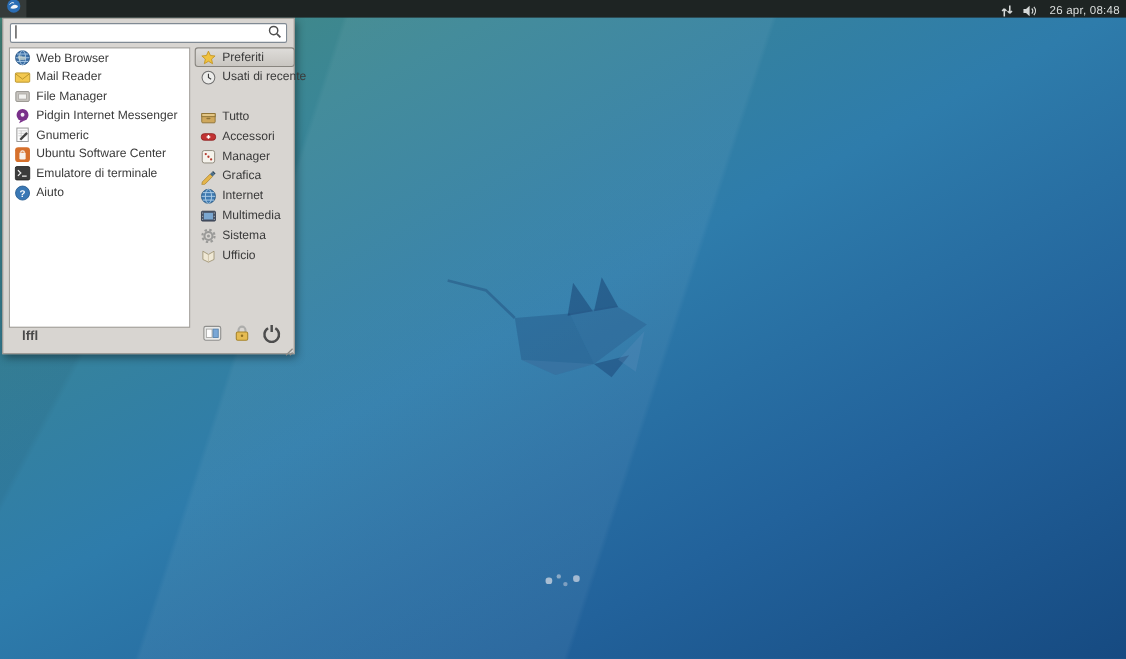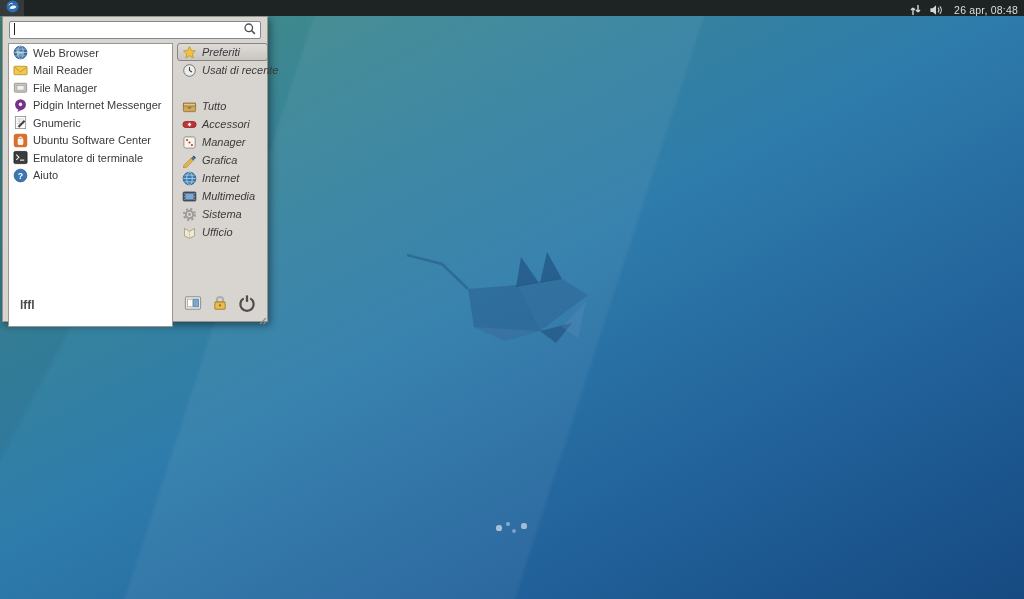--- a/index.html
+++ b/index.html
@@ -48,31 +48,31 @@
   .search-input {
     width:100%; height:100%;
     border:1px solid #808a94; border-radius:2px;
     background:#ffffff; font-size:11px; padding:0 20px 0 6px;
     outline:none; font-family:inherit; color:#333;
   }
   .caret { position:absolute; left:5px; top:3px; width:1px; height:12px; background:#222; }
   .search-icon { position:absolute; right:4px; top:2px; width:14px; height:14px; }
 
   .app-listbox {
-    position:absolute; left:5px; top:26px; width:165px; height:284px;
+    position:absolute; left:5px; top:26px; width:165px; height:255px;
     background:#ffffff; border:1px solid #9a9792; overflow:hidden;
   }
   .app-item {
     height:17.5px; display:flex; align-items:center; gap:5px; padding:0 4px 0 3px;
     font-size:11px; color:#3a3a3a; white-space:nowrap;
   }
   .app-item .ico, .cat-item .ico { width:16px; height:16px; flex:0 0 16px; display:flex; align-items:center; justify-content:center; }
   .app-item .ico svg, .cat-item .ico svg { width:15px; height:15px; }
 
-  .cat-list { position:absolute; left:174px; top:26px; width:91px;font-style:italic; }
+  .cat-list { position:absolute; left:174px; top:26px; width:91px; }
   .cat-item {
     height:18px; display:flex; align-items:center; gap:5px; padding:0 3px;
     font-size:11px; color:#3a3a3a; white-space:nowrap;
     border:1px solid transparent; border-radius:3px;
   }
   .cat-item.selected {
     background:linear-gradient(#dedcd9,#c9c6c1);
     border:1px solid #88857f;
   }
   .cat-item.group-gap { margin-top:18px; }

